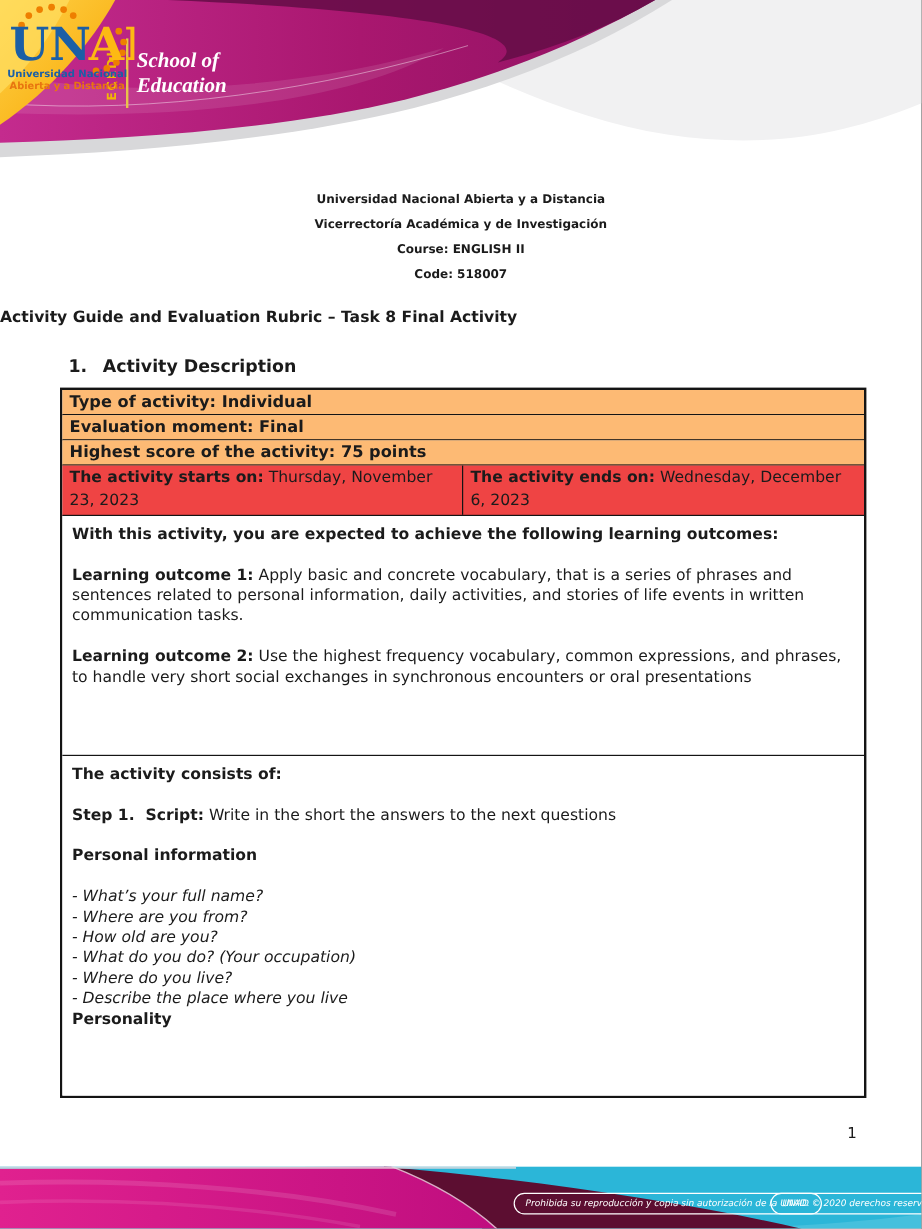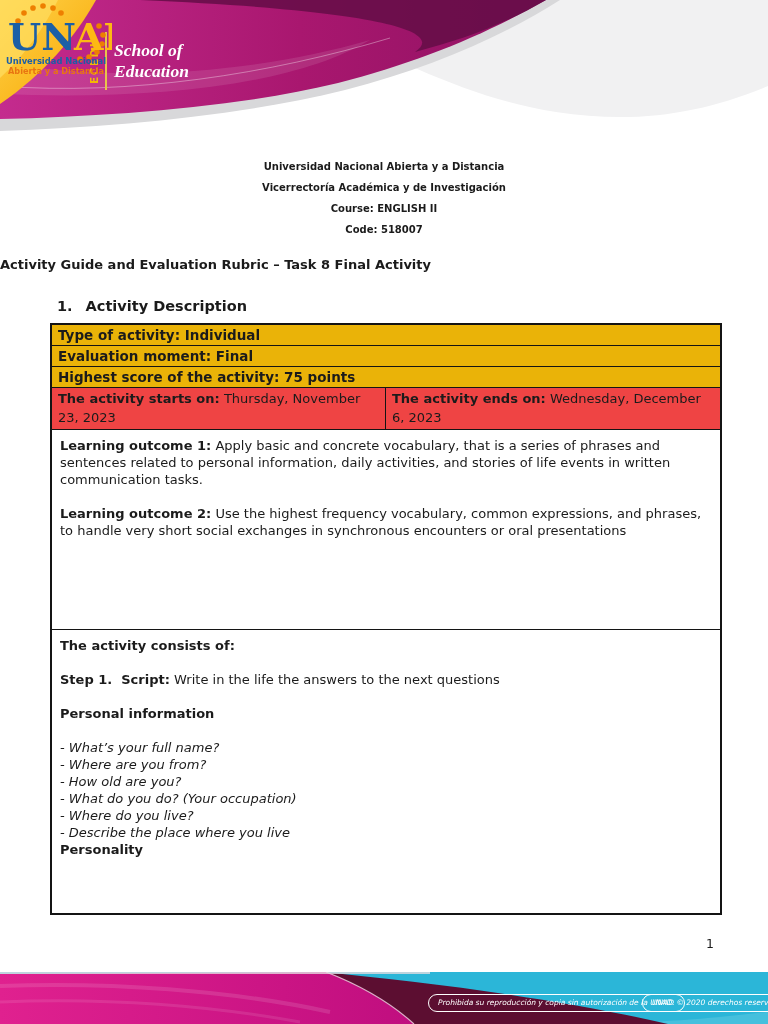--- a/index.html
+++ b/index.html
@@ -30,21 +30,21 @@
   .content { position:absolute; top:140px; left:0; width:768px; }
   .title-block { text-align:center; padding-top:16px; font-weight:bold; font-size:10px; line-height:21px; }
   .subtitle { font-weight:bold; font-size:13px; line-height:21px; margin-top:14px; }
   .section-heading { margin:21px 0 0 57px; font-weight:bold; font-size:14.5px; line-height:21px; }
   .section-heading .num { margin-right:13px; }
   .atable {
     position:absolute; left:50px; top:183px; width:672px;
     border:2px solid #141414; font-size:13px;
   }
   .brow {
-    background:#eab308; border-bottom:1.5px solid #141414;
+    background:#fdba74; border-bottom:1.5px solid #141414;
     font-weight:bold; font-size:13.5px;
     padding:0 6px; height:21px; display:flex; align-items:center;
     white-space:pre-wrap;
   }
   .brow-cols { background:#ef4444; border-bottom:1.5px solid #141414; display:flex; height:42px; }
   .brow-cols .cellc { padding:1px 6px; line-height:19px; }
   .cell-left  { width:334px; border-right:1.5px solid #141414; }
   .cell-right { flex:1; }
   .wcell { background:#fff; padding:7px 8px; line-height:17px; white-space:normal; }
   .wcell-outcomes { height:200px; border-bottom:1.5px solid #141414; }
@@ -158,35 +158,36 @@
           <span class="b pre">The activity starts on:</span>
           <span class="pre">Thursday, November 23, 2023</span>
         </div>
         <div class="cellc cell-right">
           <span class="b pre">The activity ends on:</span>
           <span class="pre">Wednesday, December 6, 2023</span>
         </div>
       </div>
 
       <div class="wcell wcell-outcomes">
+        <p class="b pre">With this activity, you are expected to achieve the following learning outcomes:</p>
         <p>
           <span class="b pre">Learning outcome 1:</span>
           <span class="pre">Apply basic and concrete vocabulary, that is a series of phrases and sentences related to personal information, daily activities, and stories of life events in written communication tasks.</span>
         </p>
         <p>
           <span class="b pre">Learning outcome 2:</span>
           <span class="pre">Use the highest frequency vocabulary, common expressions, and phrases, to handle very short social exchanges in synchronous encounters or oral presentations</span>
         </p>
       </div>
 
       <div class="wcell wcell-consists">
         <p class="b pre">The activity consists of:</p>
         <p>
           <span class="b pre">Step 1.  Script:</span>
-          <span class="pre">Write in the life the answers to the next questions</span>
+          <span class="pre">Write in the short the answers to the next questions</span>
         </p>
         <p class="b pre">Personal information</p>
         <div class="qlist">
           <div class="pre">- What’s your full name?</div>
           <div class="pre">- Where are you from?</div>
           <div class="pre">- How old are you?</div>
           <div class="pre">- What do you do? (Your occupation)</div>
           <div class="pre">- Where do you live?</div>
           <div class="pre">- Describe the place where you live</div>
         </div>

